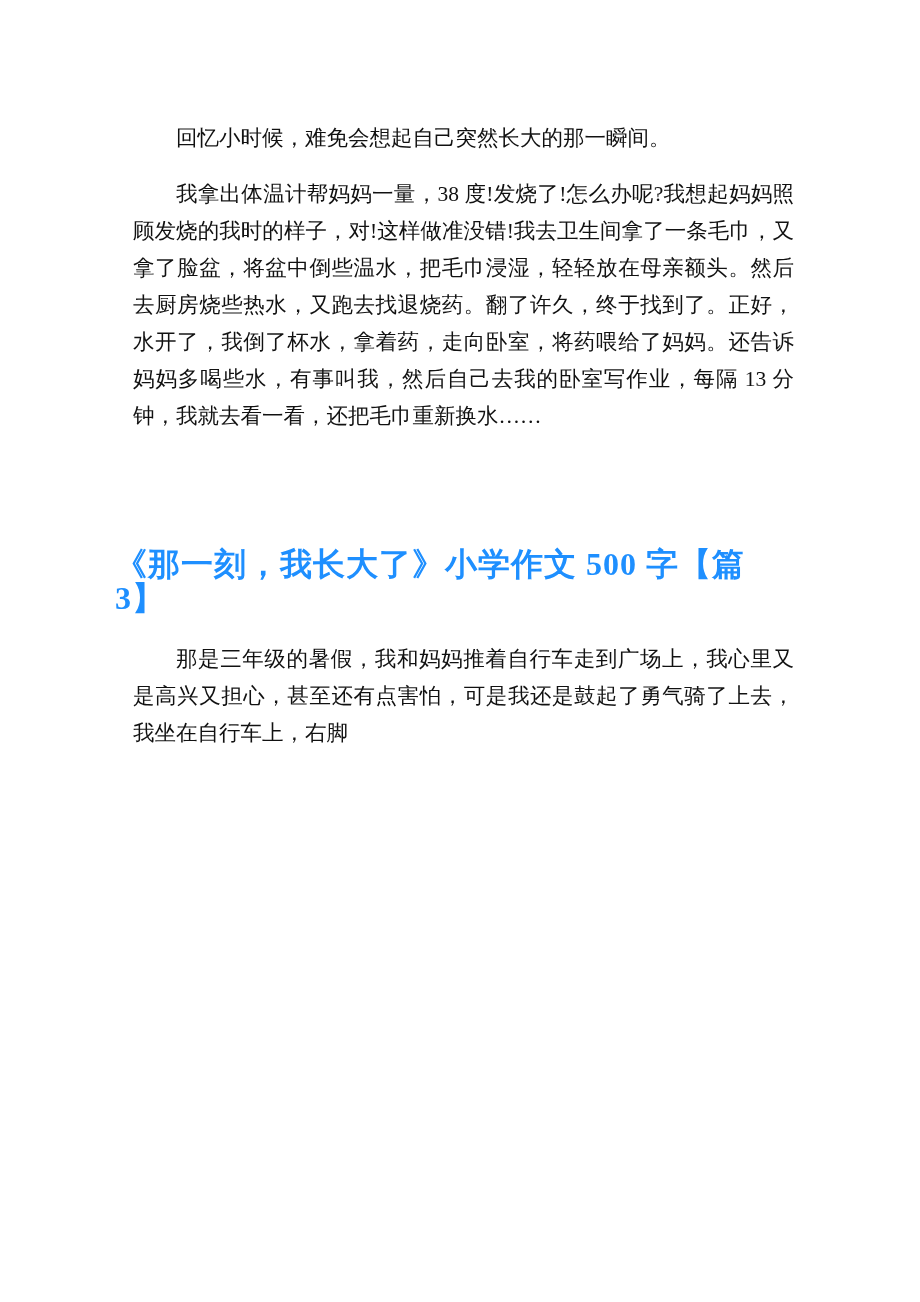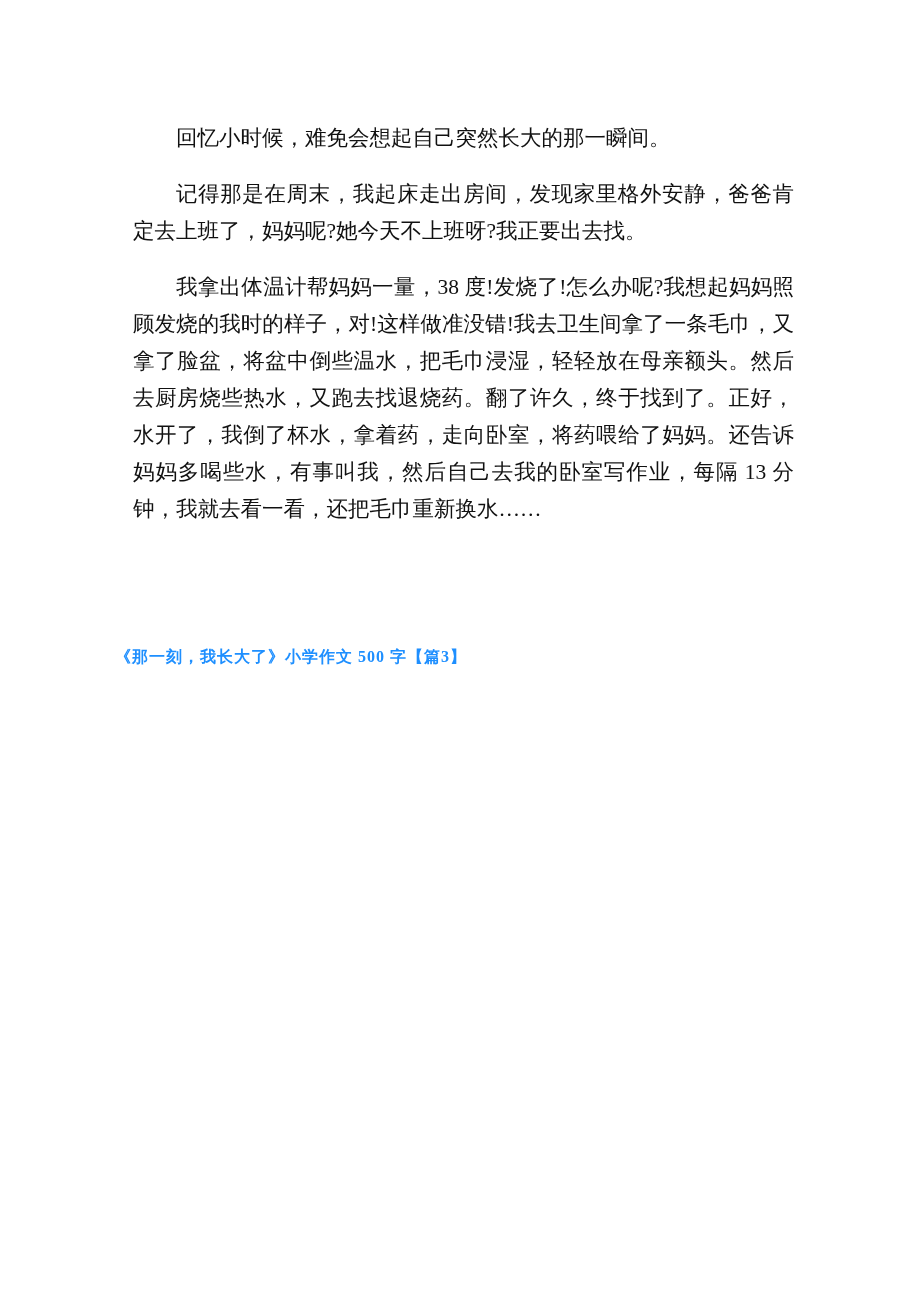--- a/index.html
+++ b/index.html
@@ -22,36 +22,36 @@
     margin: 0 0 19px 0;
     font-size: 21.5px;
     line-height: 37px;
     text-align: justify;
     text-indent: 2em;
     word-break: break-all;
     color: #111111;
   }
   .section-heading {
     margin: 112px 0 26px -18px;
-    font-size: 16px;
+    font-size: 32px;
     line-height: 34px;
     font-weight: bold;
     font-family: "Liberation Serif", "DejaVu Serif", serif;
     letter-spacing: 1px;
   }
 </style>
 </head>
 <body>
 
 <div class="doc-page" style="background: rgb(255, 255, 255);">
 
   <div class="essay">
     <p style="color: rgb(17, 17, 17);">回忆小时候，难免会想起自己突然长大的那一瞬间。</p>
-    <p style="color: rgb(17, 17, 17);">记得那是在周末，我起床走出房间，发现家里格外安静，爸爸肯定去上班了，妈妈呢?她今天不上班呀?我正要出去找。</p>
     <p style="color: rgb(17, 17, 17);">我拿出体温计帮妈妈一量，38 度!发烧了!怎么办呢?我想起妈妈照顾发烧的我时的样子，对!这样做准没错!我去卫生间拿了一条毛巾，又拿了脸盆，将盆中倒些温水，把毛巾浸湿，轻轻放在母亲额头。然后去厨房烧些热水，又跑去找退烧药。翻了许久，终于找到了。正好，水开了，我倒了杯水，拿着药，走向卧室，将药喂给了妈妈。还告诉妈妈多喝些水，有事叫我，然后自己去我的卧室写作业，每隔 13 分钟，我就去看一看，还把毛巾重新换水……</p>
   </div>
 
   <div class="section-heading" style="color: rgb(30, 143, 255);">《那一刻，我长大了》小学作文 500 字【篇3】</div>
 
   <div class="essay">
+    <p style="color: rgb(17, 17, 17);">那是三年级的暑假，我和妈妈推着自行车走到广场上，我心里又是高兴又担心，甚至还有点害怕，可是我还是鼓起了勇气骑了上去，我坐在自行车上，右脚</p>
   </div>
 
 </div>
 
 </body></html>

